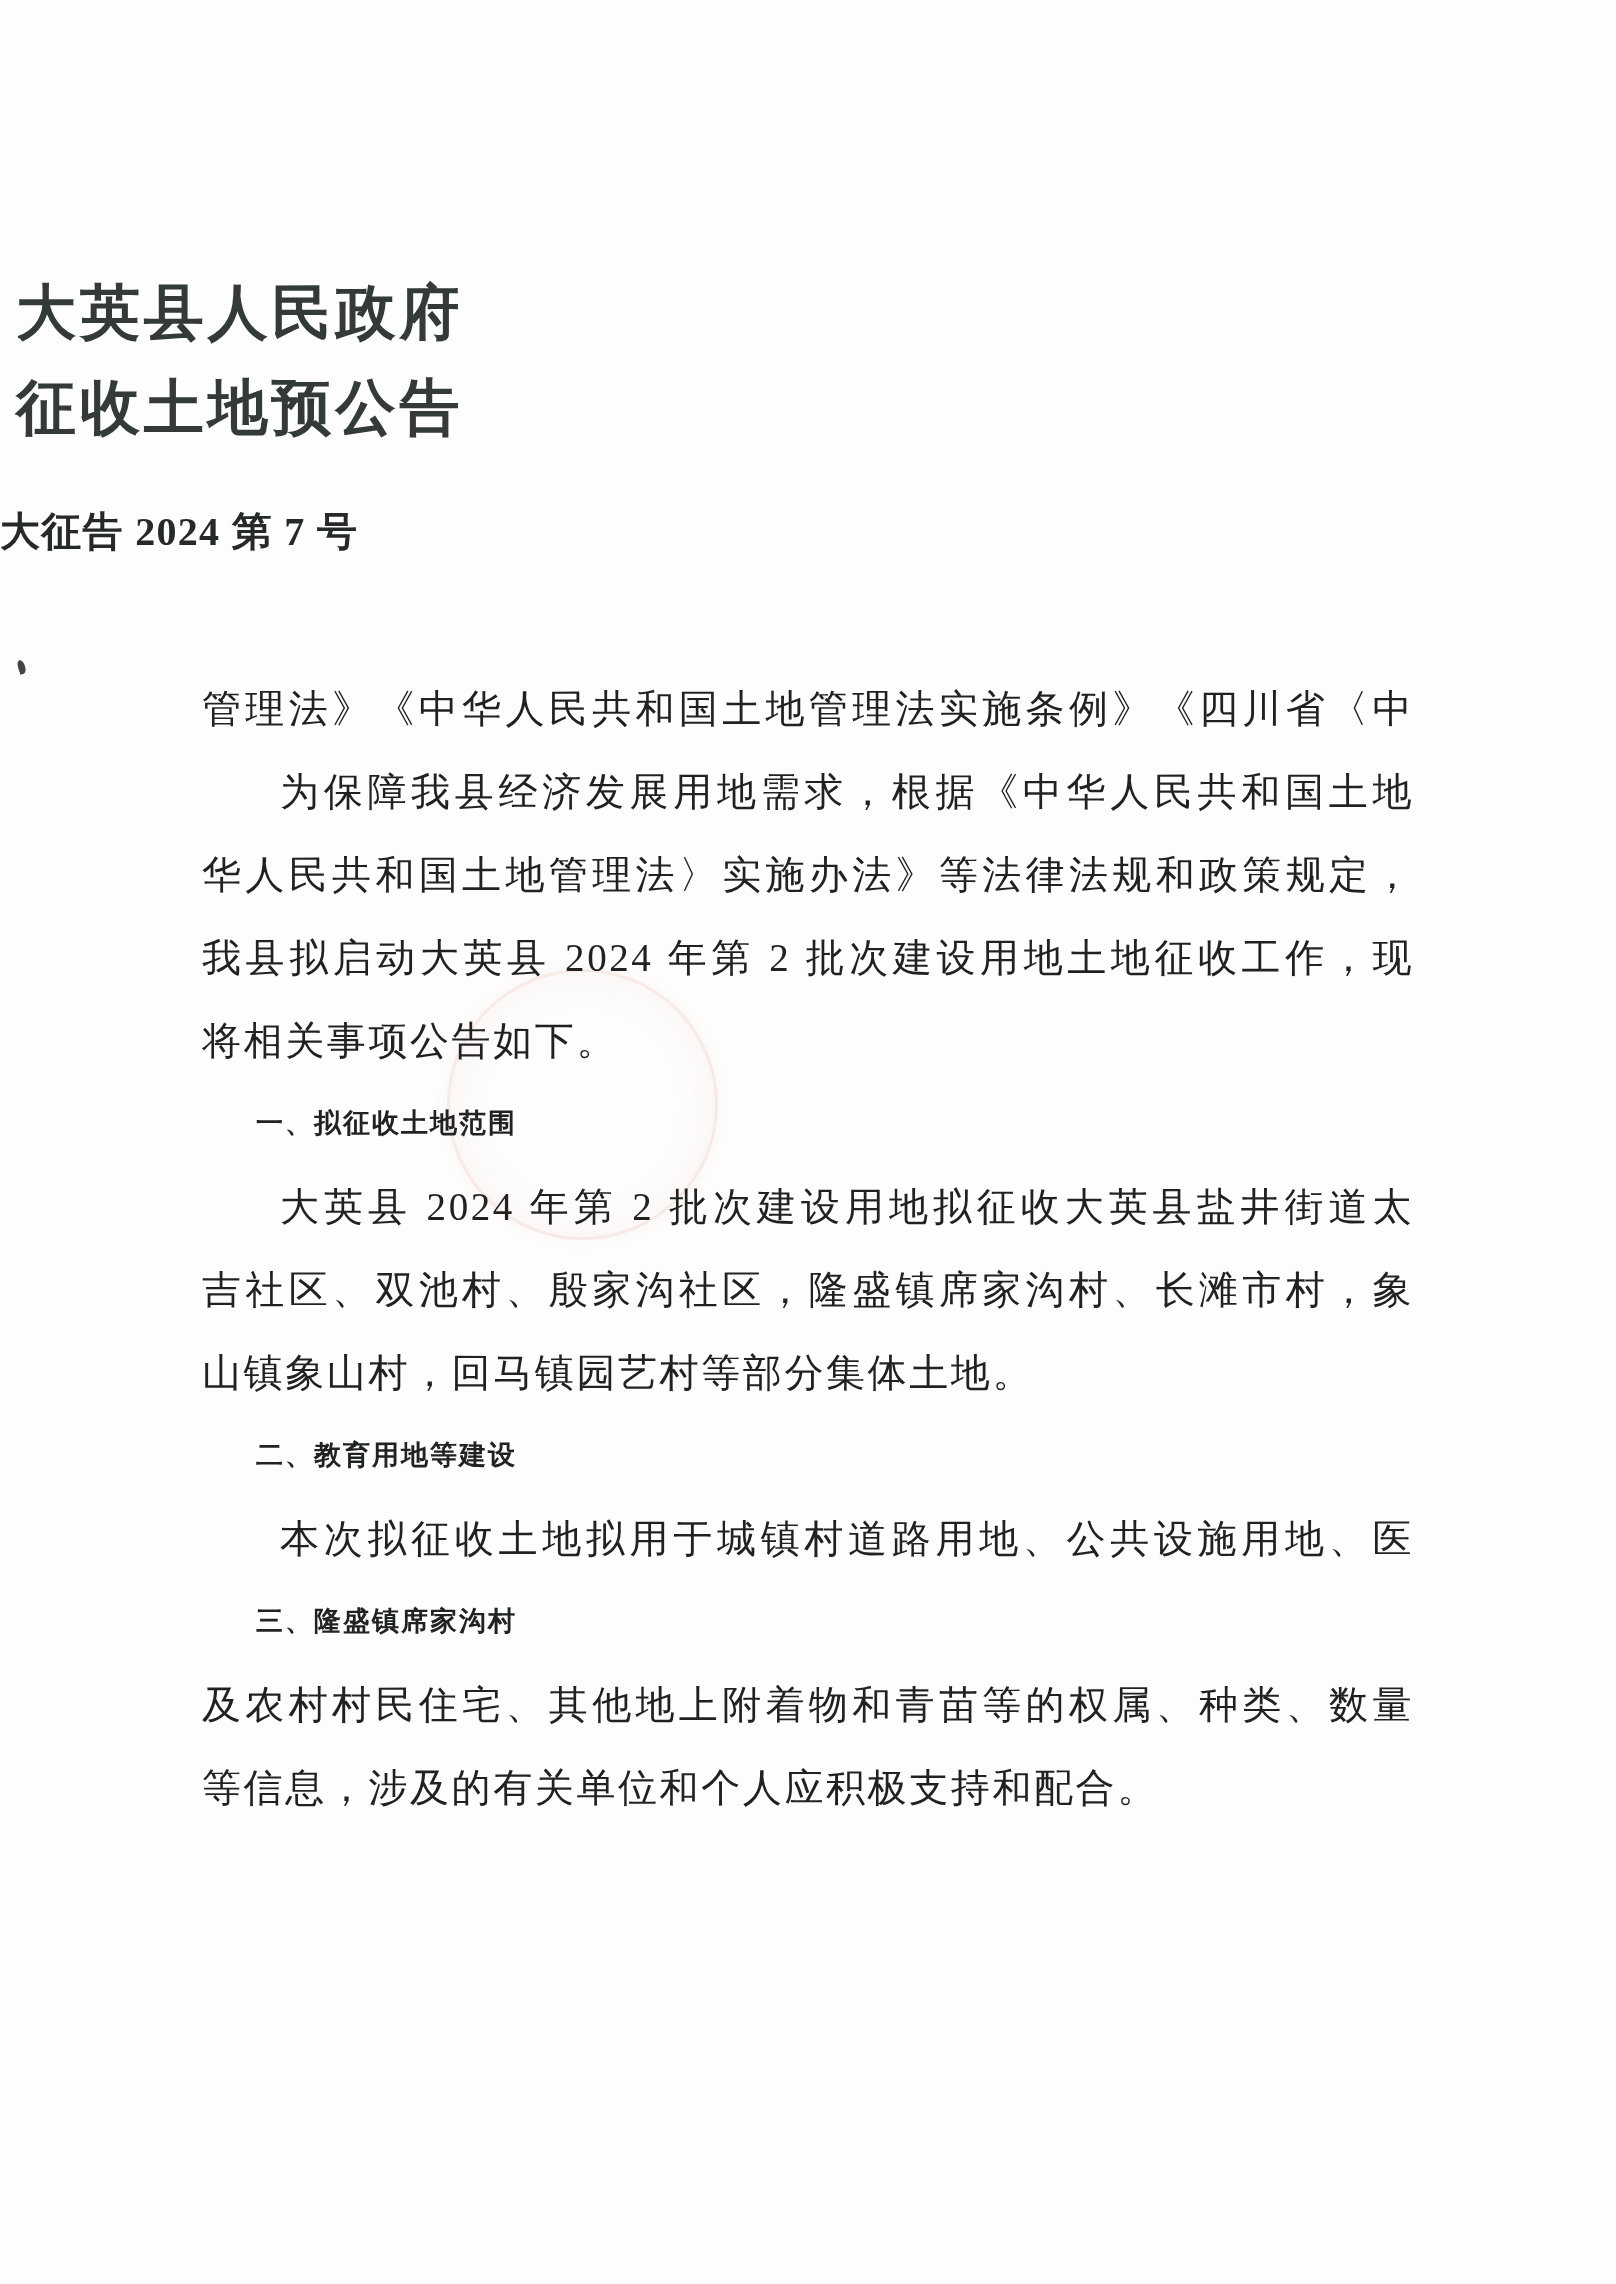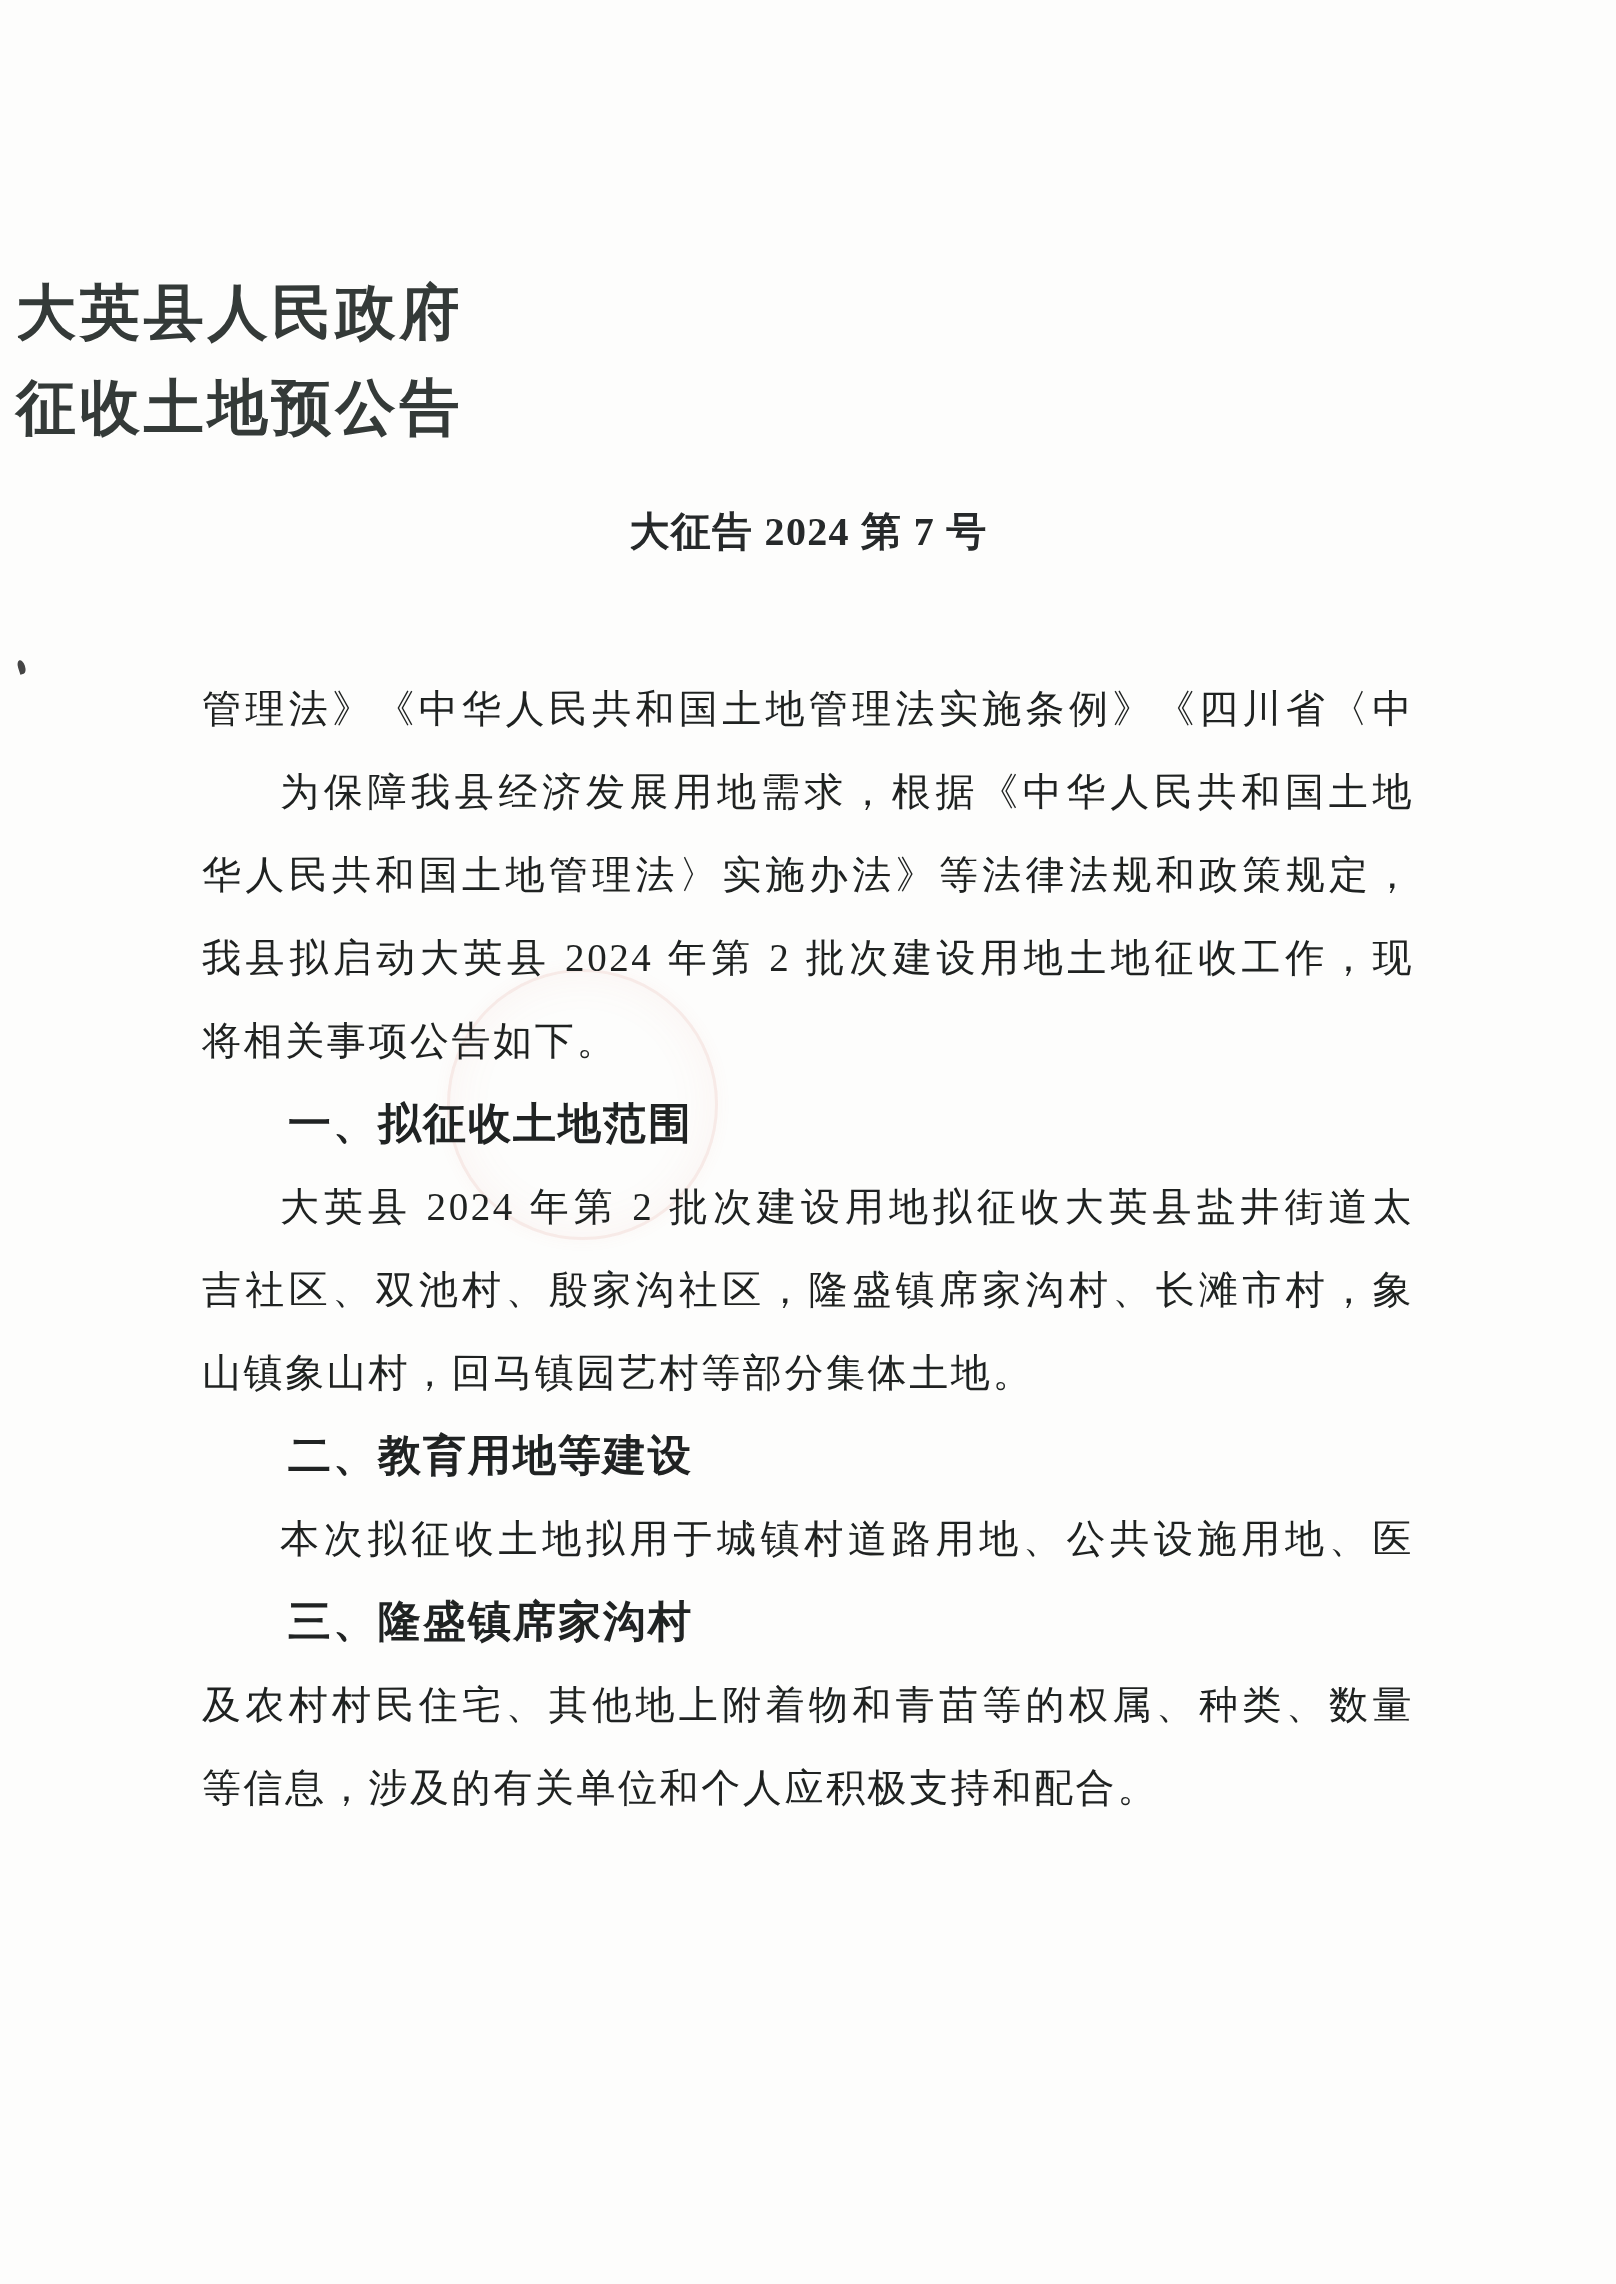--- a/index.html
+++ b/index.html
@@ -53,21 +53,21 @@
   }
   .title-line {
     display: block;
     line-height: 95px;
   }
   .docnum {
     position: absolute;
     top: 495px;
     left: 0;
     width: 100%;
-    text-align: center;
+    text-align: left;
     font-size: 40px;
     font-weight: bold;
     line-height: 73px;
     letter-spacing: 1.3px;
     color: #26292a;
   }
   .docbody {
     position: absolute;
     top: 667px;
     left: 202px;
@@ -83,21 +83,21 @@
   .bline.justify {
     text-align: justify;
     text-align-last: justify;
   }
   .bline.indent {
     text-indent: 2em;
   }
   .bline.heading {
     font-family: "Liberation Sans", "DejaVu Sans", sans-serif;
     font-weight: bold;
-    font-size: 43px;
+    font-size: 27px;
     letter-spacing: 2px;
     color: #202323;
   }
 </style>
 </head>
 <body>
 
 <div class="page">
 
   <div class="seal"></div>

